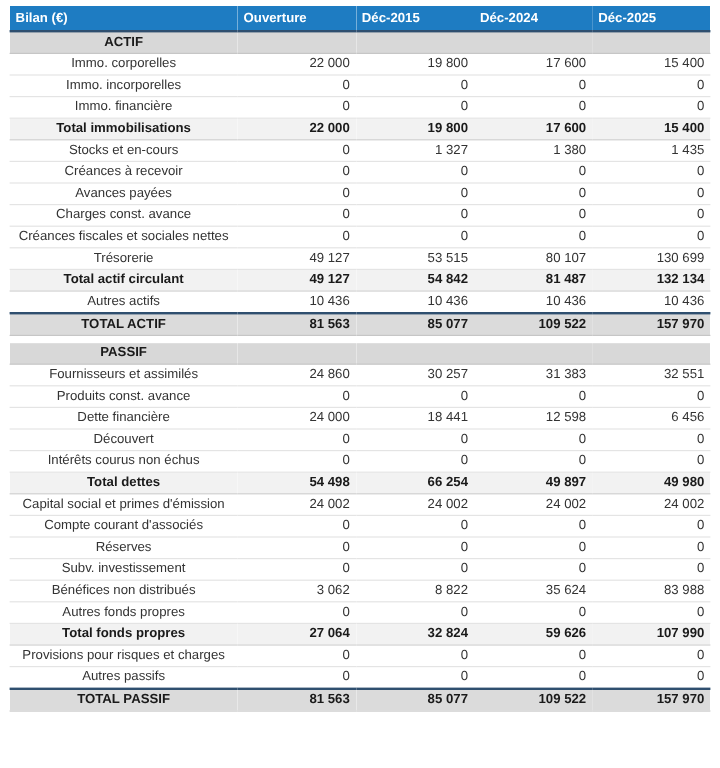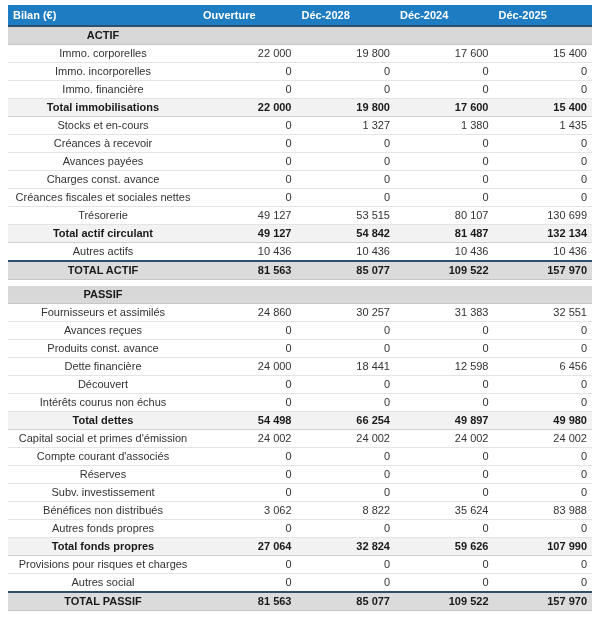--- a/index.html
+++ b/index.html
@@ -68,21 +68,21 @@
       <col class="c-label">
         <col class="c-num">
         <col class="c-num">
         <col class="c-num">
         <col class="c-num">
     </colgroup>
     <thead>
       <tr>
         <th class="label">Bilan (€)</th>
         <th>Ouverture</th>
-        <th>Déc-2028</th>
+        <th>Déc-2015</th>
         <th>Déc-2024</th>
         <th>Déc-2025</th>
       </tr>
     </thead>
     <tbody id="table-body">
         <tr class="section">
           <td class="label">ACTIF</td>
           <td class="num"></td>
           <td class="num"></td>
           <td class="num"></td>
@@ -194,27 +194,20 @@
           <td class="num"></td>
         </tr>
         <tr class="data">
           <td class="label">Fournisseurs et assimilés</td>
           <td class="num">24 860</td>
           <td class="num">30 257</td>
           <td class="num">31 383</td>
           <td class="num">32 551</td>
         </tr>
         <tr class="data">
-          <td class="label">Avances reçues</td>
-          <td class="num">0</td>
-          <td class="num">0</td>
-          <td class="num">0</td>
-          <td class="num">0</td>
-        </tr>
-        <tr class="data">
           <td class="label">Produits const. avance</td>
           <td class="num">0</td>
           <td class="num">0</td>
           <td class="num">0</td>
           <td class="num">0</td>
         </tr>
         <tr class="data">
           <td class="label">Dette financière</td>
           <td class="num">24 000</td>
           <td class="num">18 441</td>
@@ -292,21 +285,21 @@
           <td class="num">107 990</td>
         </tr>
         <tr class="data">
           <td class="label">Provisions pour risques et charges</td>
           <td class="num">0</td>
           <td class="num">0</td>
           <td class="num">0</td>
           <td class="num">0</td>
         </tr>
         <tr class="data">
-          <td class="label">Autres social</td>
+          <td class="label">Autres passifs</td>
           <td class="num">0</td>
           <td class="num">0</td>
           <td class="num">0</td>
           <td class="num">0</td>
         </tr>
         <tr class="grandtotal">
           <td class="label">TOTAL PASSIF</td>
           <td class="num">81 563</td>
           <td class="num">85 077</td>
           <td class="num">109 522</td>

